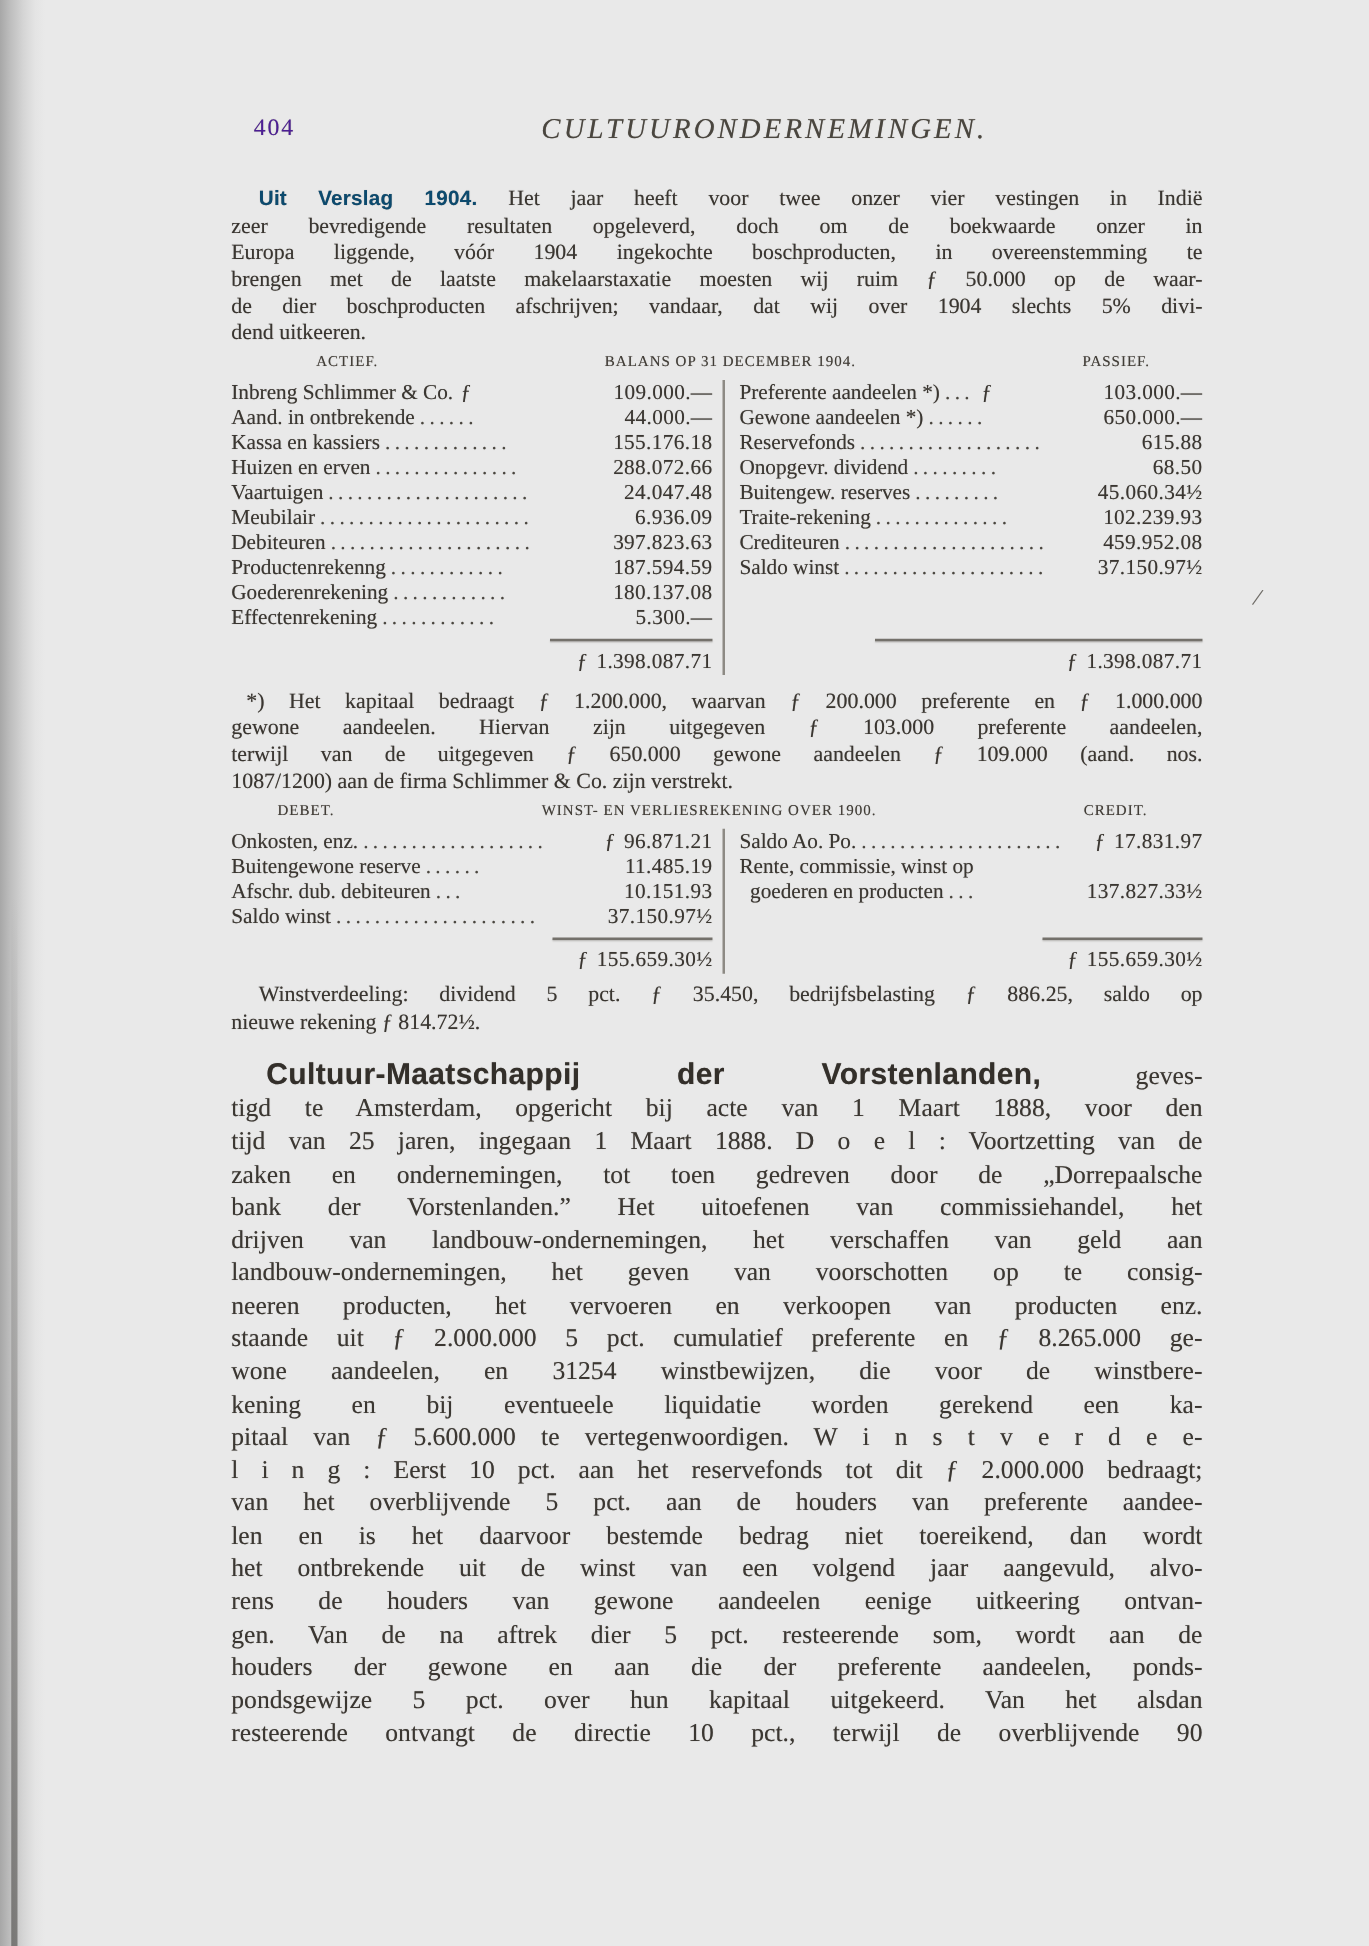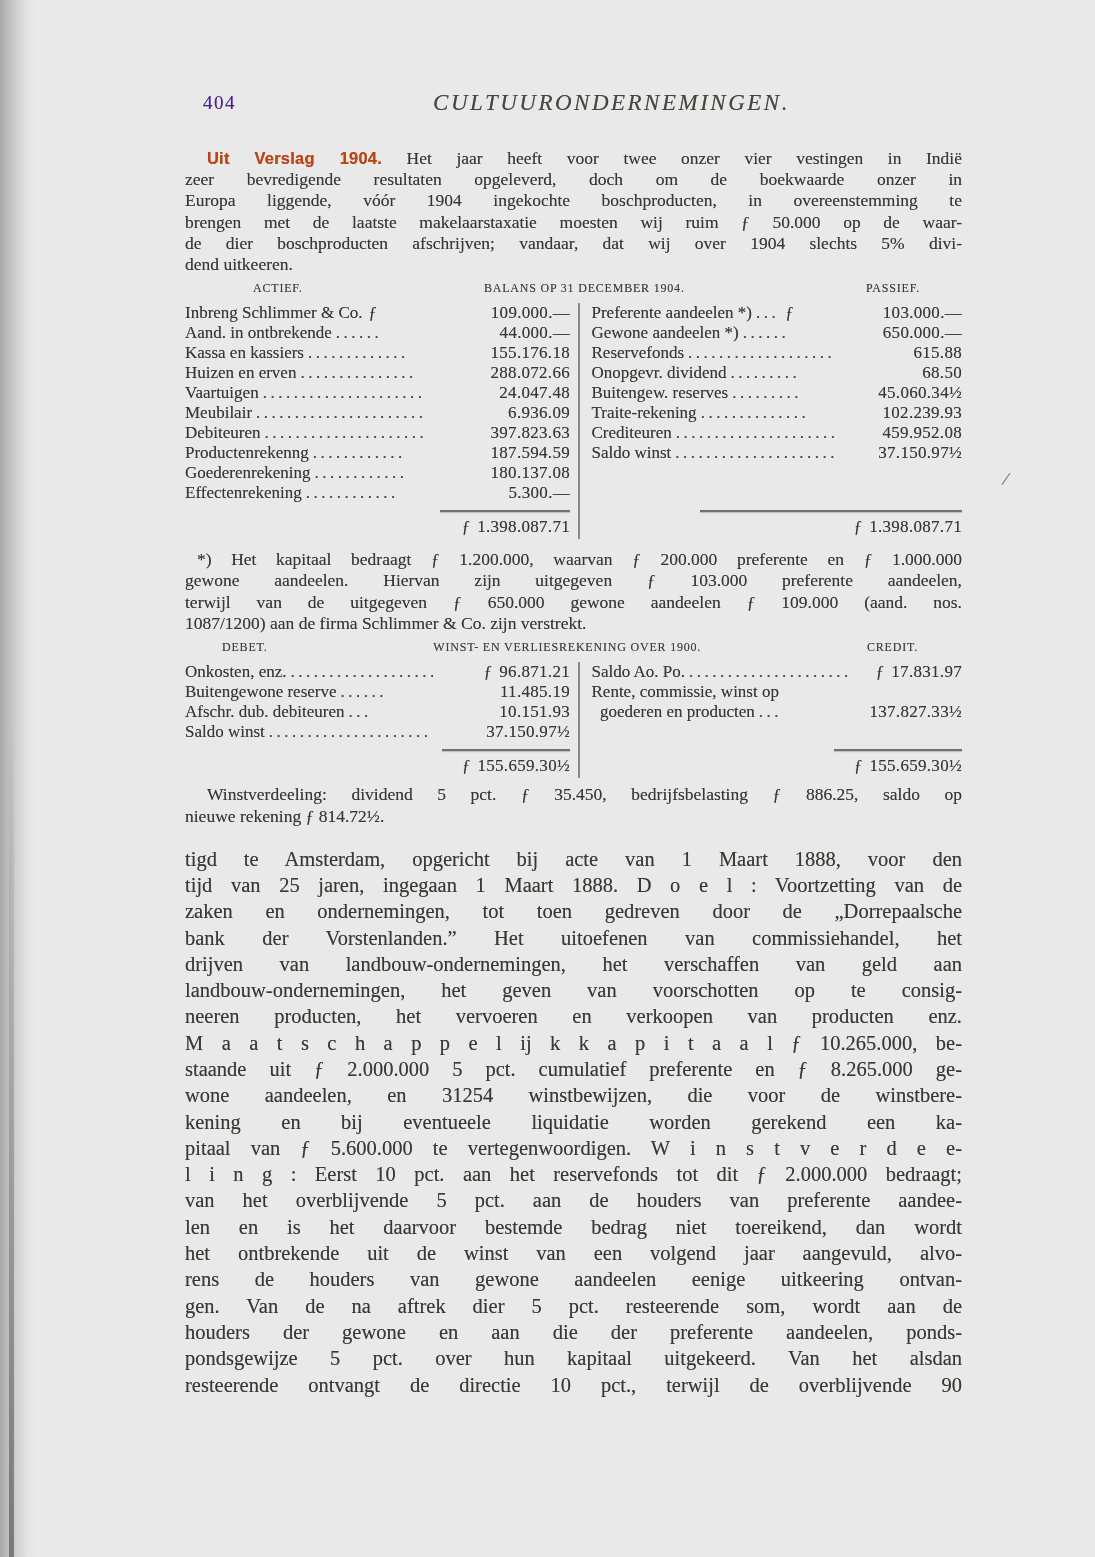--- a/index.html
+++ b/index.html
@@ -41,36 +41,36 @@
     text-align:justify; text-align-last:justify;
     white-space:normal;
   }
   .para-short-last .line:last-of-type { text-align-last:left; }
   .report-para { font-size:17.5px; line-height:21.2px; }
   .intro { margin-top:32px; }
   .indent-22 { padding-left:22px; }
   .indent-12 { padding-left:12px; }
   .lead {
     font-family:"Liberation Sans", sans-serif; font-weight:700;
-    font-size:16.5px; letter-spacing:0.2px; color:#c2410c;
+    font-size:16.5px; letter-spacing:0.2px; color:#0c4a6e;
   }
   
   .t-head {
     display:flex; justify-content:space-between; align-items:baseline;
     font-size:12px; letter-spacing:0.8px; color:#413d37;
     margin-top:6px; height:22px;font-family:Liberation Serif, serif;
   }
   .bal-head { padding:0 42px 0 68px; }
   .pnl-head { padding:0 44px 0 37px; }
   .t-body { display:flex; align-items:stretch; font-size:17px; }
   .t-col { display:flex; flex-direction:column; }
   .t-col-l { width:393px; padding-right:8px; box-sizing:border-box; }
   .t-divider { width:1.5px; background:#8d8a84; }
   .t-col-r { width:382.5px; padding-left:12px; box-sizing:border-box; }
-  .trow { display:flex; align-items:flex-start; height:20px; white-space:pre; }
+  .trow { display:flex; align-items:center; height:20px; white-space:pre; }
   .trow .lbl { white-space:pre; }
   .trow .dots { letter-spacing:3.5px; margin-left:4px; overflow:hidden; white-space:pre; color:#4a463f; }
   .trow .sp { flex:1; }
   .trow .cur { font-style:normal; padding:0 7px 0 6px; }
   .trow .val { letter-spacing:0.3px; }
   .fill { flex:1; }
   .rule { border-top:2px solid #74716b; box-shadow:0 1px 1px rgba(110,107,100,0.35); margin:7px 0 5px auto; }
   .rule-bal-l { width:130px; }
   .rule-bal-r { width:262px; }
   .rule-pnl-l { width:128px; }
@@ -418,36 +418,36 @@
         </div>
       </div>
     </div>
 
     <div class="para winst para-short-last">
       <div class="line indent-22">Winstverdeeling: dividend 5 pct. ƒ 35.450, bedrijfsbelasting ƒ 886.25, saldo op</div>
       <div class="line">nieuwe rekening ƒ 814.72½.</div>
     </div>
 
     <div class="para company">
+      <div class="line first"><b class="company-name">Cultuur-Maatschappij der Vorstenlanden,</b> <span>geves-</span></div>
 
         <div class="line">tigd te Amsterdam, opgericht bij acte van 1 Maart 1888, voor den</div>
 
         <div class="line">tijd van 25 jaren, ingegaan 1 Maart 1888. D o e l : Voortzetting van de</div>
 
         <div class="line">zaken en ondernemingen, tot toen gedreven door de „Dorrepaalsche</div>
 
         <div class="line">bank der Vorstenlanden.” Het uitoefenen van commissiehandel, het</div>
 
         <div class="line">drijven van landbouw-ondernemingen, het verschaffen van geld aan</div>
 
         <div class="line">landbouw-ondernemingen, het geven van voorschotten op te consig-</div>
 
         <div class="line">neeren producten, het vervoeren en verkoopen van producten enz.</div>
 
-        <div class="line">M a a t s c h a p p e l ij k k a p i t a a l ƒ 10.265.000, be-</div>
 
         <div class="line">staande uit ƒ 2.000.000 5 pct. cumulatief preferente en ƒ 8.265.000 ge-</div>
 
         <div class="line">wone aandeelen, en 31254 winstbewijzen, die voor de winstbere-</div>
 
         <div class="line">kening en bij eventueele liquidatie worden gerekend een ka-</div>
 
         <div class="line">pitaal van ƒ 5.600.000 te vertegenwoordigen. W i n s t v e r d e e-</div>
 
         <div class="line">l i n g : Eerst 10 pct. aan het reservefonds tot dit ƒ 2.000.000 bedraagt;</div>

